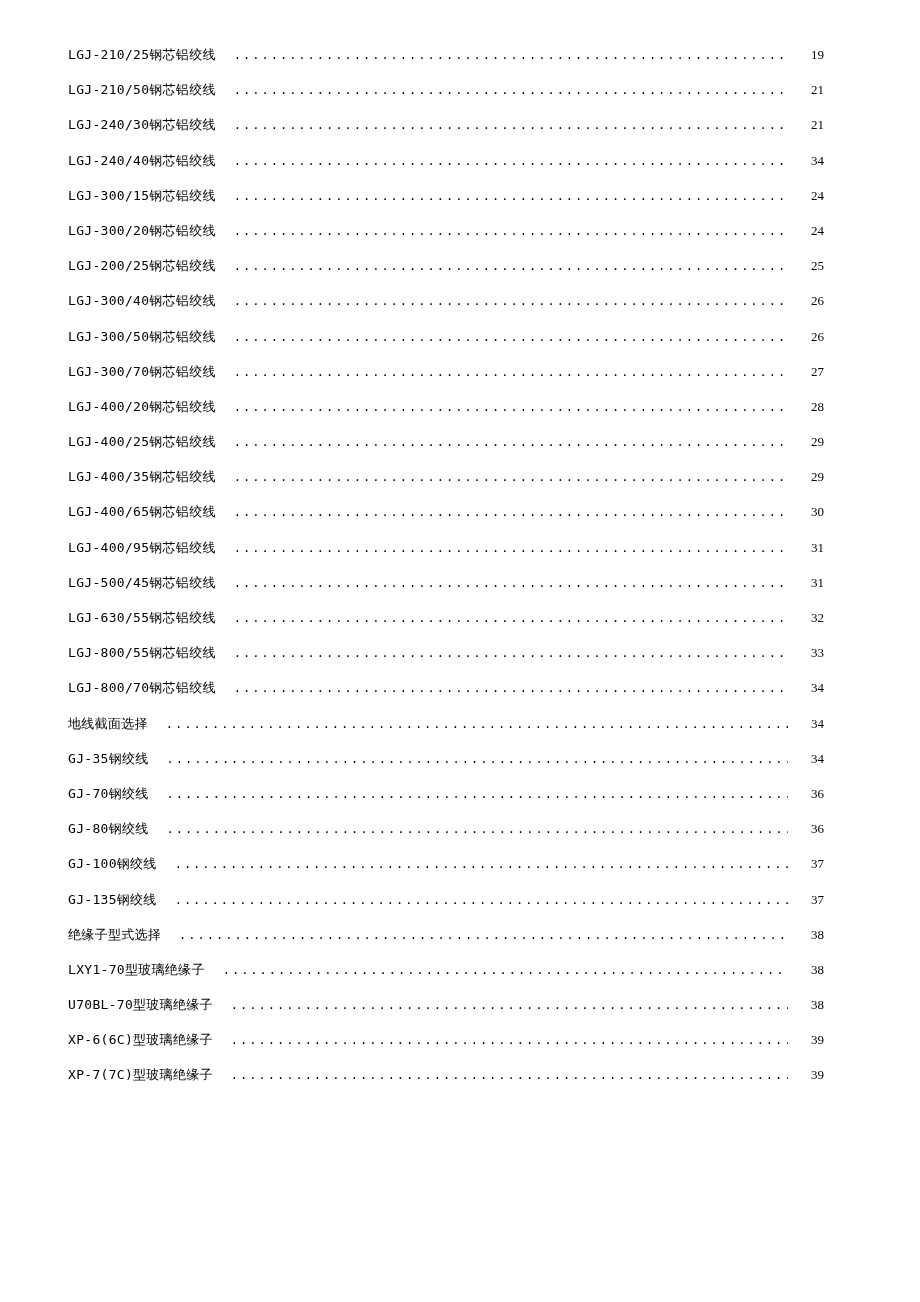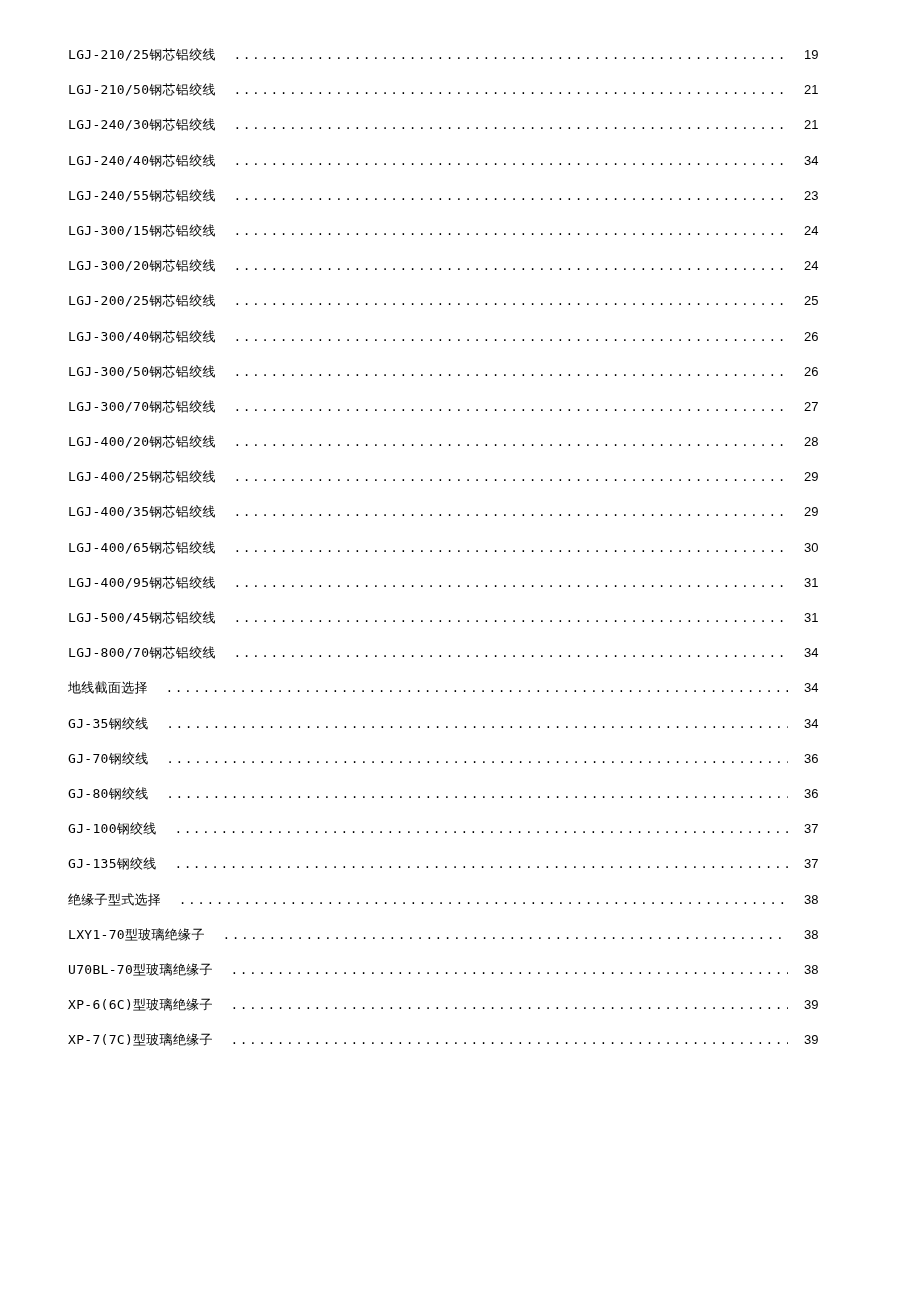--- a/index.html
+++ b/index.html
@@ -31,23 +31,23 @@
       letter-spacing: 2px;
       color: #000;
       font-size: 12px;
       padding: 0 2px;
     }
     .toc-dots::before {
       content: "...................................................................................................................................................";
     }
     .toc-page {
       flex: 0 0 auto;
-      text-align: left;
+      text-align: right;
       min-width: 20px;
-      font-family: Liberation Sans, sans-serif;
+      font-family: Liberation Serif, serif;
     }
   </style>
 </head>
 <body>
 
 <div class="toc" id="toc-container">
     <div class="toc-entry">
       <span class="toc-title">LGJ-210/25钢芯铝绞线</span>
       <span class="toc-dots"></span>
       <span class="toc-page">19</span>
@@ -61,25 +61,20 @@
       <span class="toc-title">LGJ-240/30钢芯铝绞线</span>
       <span class="toc-dots"></span>
       <span class="toc-page">21</span>
     </div>
     <div class="toc-entry">
       <span class="toc-title">LGJ-240/40钢芯铝绞线</span>
       <span class="toc-dots"></span>
       <span class="toc-page">34</span>
     </div>
     <div class="toc-entry">
-      <span class="toc-title">LGJ-240/55钢芯铝绞线</span>
-      <span class="toc-dots"></span>
-      <span class="toc-page">23</span>
-    </div>
-    <div class="toc-entry">
       <span class="toc-title">LGJ-300/15钢芯铝绞线</span>
       <span class="toc-dots"></span>
       <span class="toc-page">24</span>
     </div>
     <div class="toc-entry">
       <span class="toc-title">LGJ-300/20钢芯铝绞线</span>
       <span class="toc-dots"></span>
       <span class="toc-page">24</span>
     </div>
     <div class="toc-entry">
@@ -124,20 +119,30 @@
     </div>
     <div class="toc-entry">
       <span class="toc-title">LGJ-400/95钢芯铝绞线</span>
       <span class="toc-dots"></span>
       <span class="toc-page">31</span>
     </div>
     <div class="toc-entry">
       <span class="toc-title">LGJ-500/45钢芯铝绞线</span>
       <span class="toc-dots"></span>
       <span class="toc-page">31</span>
+    </div>
+    <div class="toc-entry">
+      <span class="toc-title">LGJ-630/55钢芯铝绞线</span>
+      <span class="toc-dots"></span>
+      <span class="toc-page">32</span>
+    </div>
+    <div class="toc-entry">
+      <span class="toc-title">LGJ-800/55钢芯铝绞线</span>
+      <span class="toc-dots"></span>
+      <span class="toc-page">33</span>
     </div>
     <div class="toc-entry">
       <span class="toc-title">LGJ-800/70钢芯铝绞线</span>
       <span class="toc-dots"></span>
       <span class="toc-page">34</span>
     </div>
     <div class="toc-entry">
       <span class="toc-title">地线截面选择</span>
       <span class="toc-dots"></span>
       <span class="toc-page">34</span>

